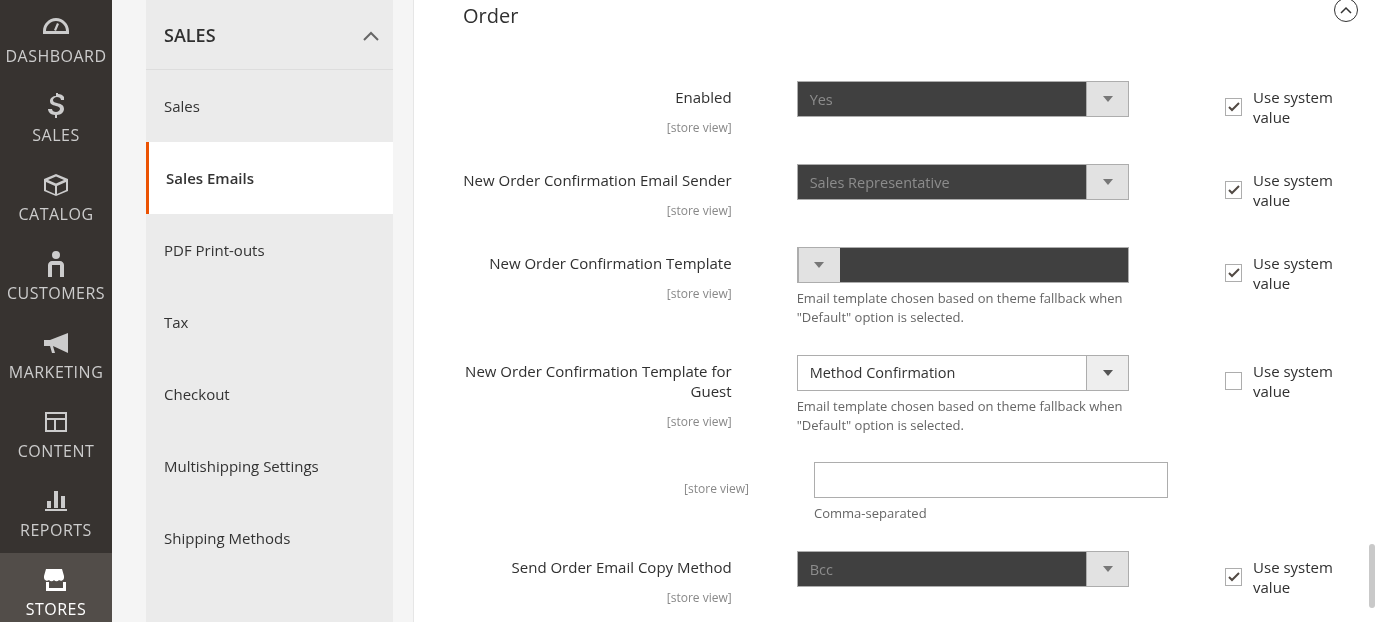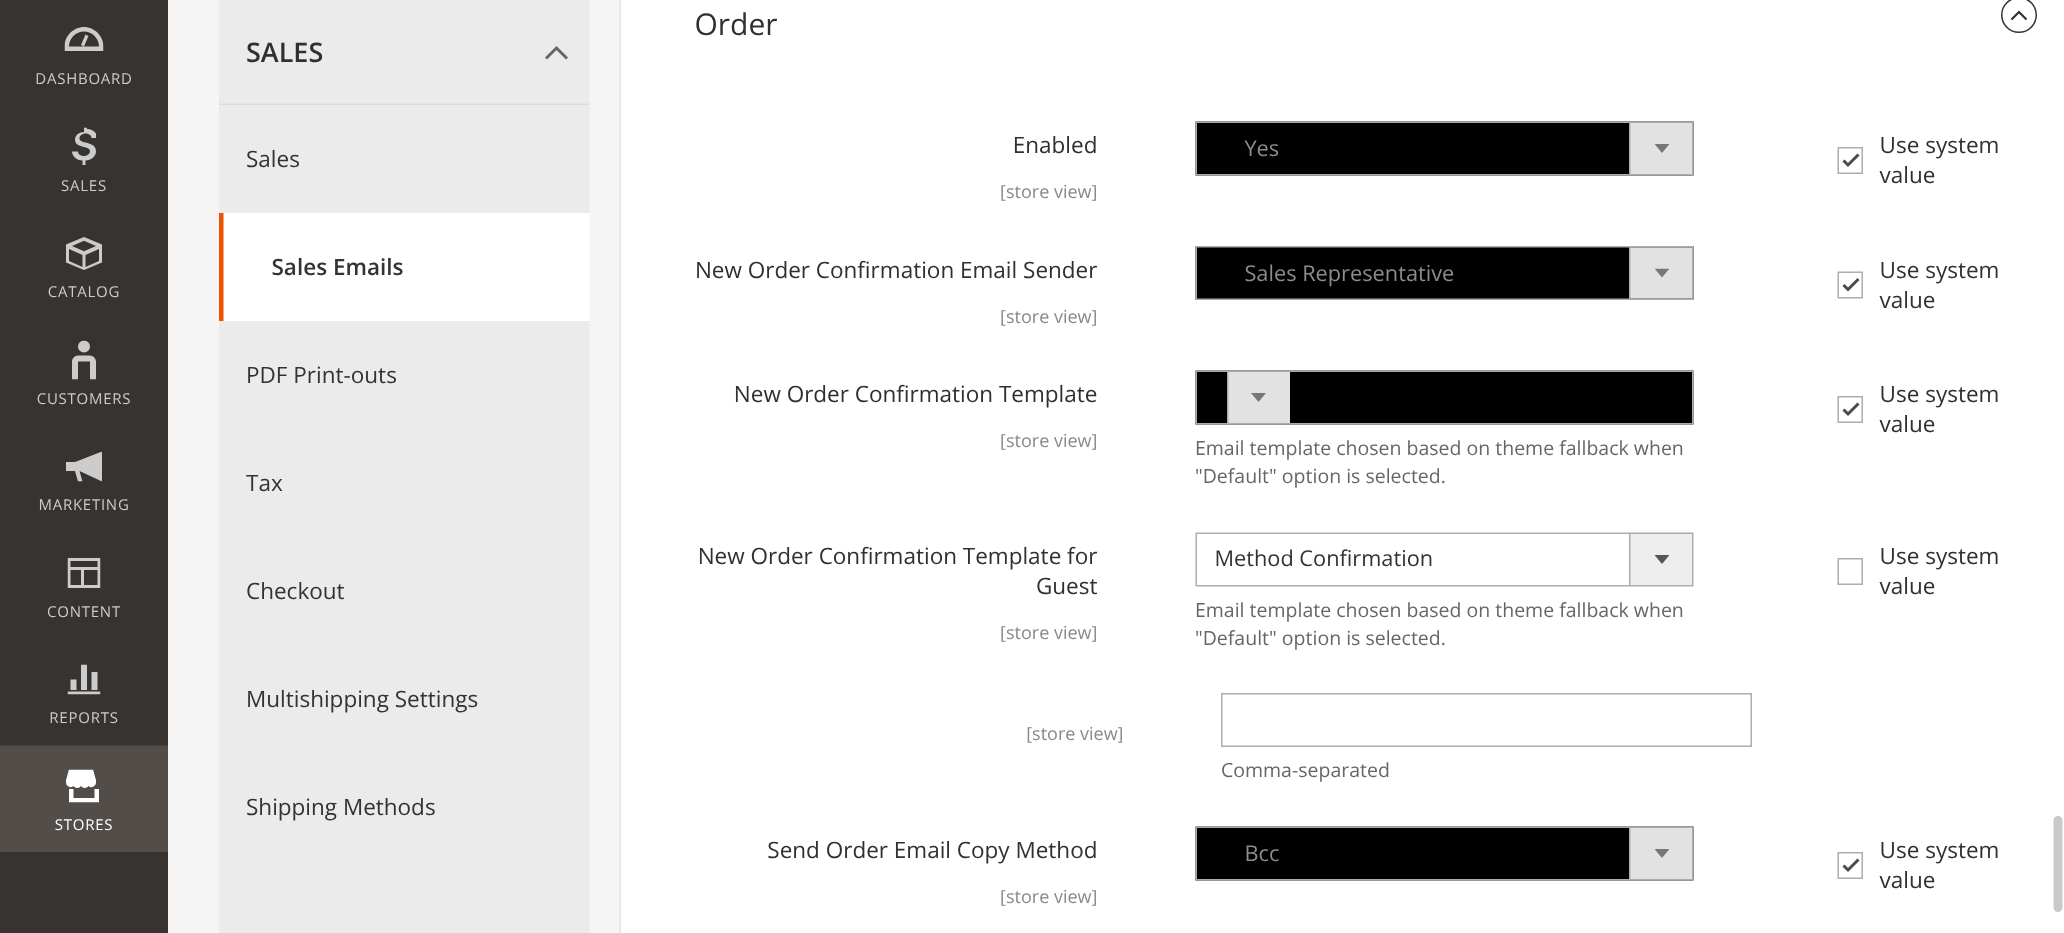--- a/index.html
+++ b/index.html
@@ -20,21 +20,21 @@
   height: 100%;
   background: #373330;
   color: #aaa;
 }
 .left-nav .nav-item {
   display: flex;
   flex-direction: column;
   align-items: center;
   justify-content: center;
   padding: 13px 4px 12px 4px;
-  font-size: 10px;
+  font-size: 16px;
   letter-spacing: 0.5px;
   color: #ccc;
   cursor: pointer;
   text-align: center;
 }
 .left-nav .nav-item.active {
   background: #524d49;
   color: #fff;
 }
 .left-nav .nav-item .icon {
@@ -80,21 +80,21 @@
 .sub-nav-item {
   padding: 26px 18px;
   font-size: 15px;
   color: #333;
   cursor: pointer;
   background: #ebebeb;
 }
 .sub-nav-item.active {
   background: #fff;
   border-left: 3px solid #eb5202;
-  padding-left: 32px;
+  padding-left: 17px;
   font-weight: 600;
 }
 
 .main {
   position: absolute;
   left: 414px;
   top: 0;
   right: 0;
   height: 100%;
   padding: 0 10px 0 49px;
@@ -149,24 +149,23 @@
   width: 100%;
   height: 36px;
   border: 1px solid #adadad;
   background: #fff;
   display: flex;
   align-items: center;
   position: relative;
   cursor: pointer;
 }
 .select.disabled {
-  background: #000000;
+  background: #404040;
   color: #8c8c8c;
   cursor: default;
-  padding-left: 20px;
 }
 .select .sel-text {
   flex: 1;
   padding: 0 12px;
   font-size: 14.5px;
 }
 .select .sel-btn {
   width: 42px;
   height: 100%;
   border-left: 1px solid #adadad;

